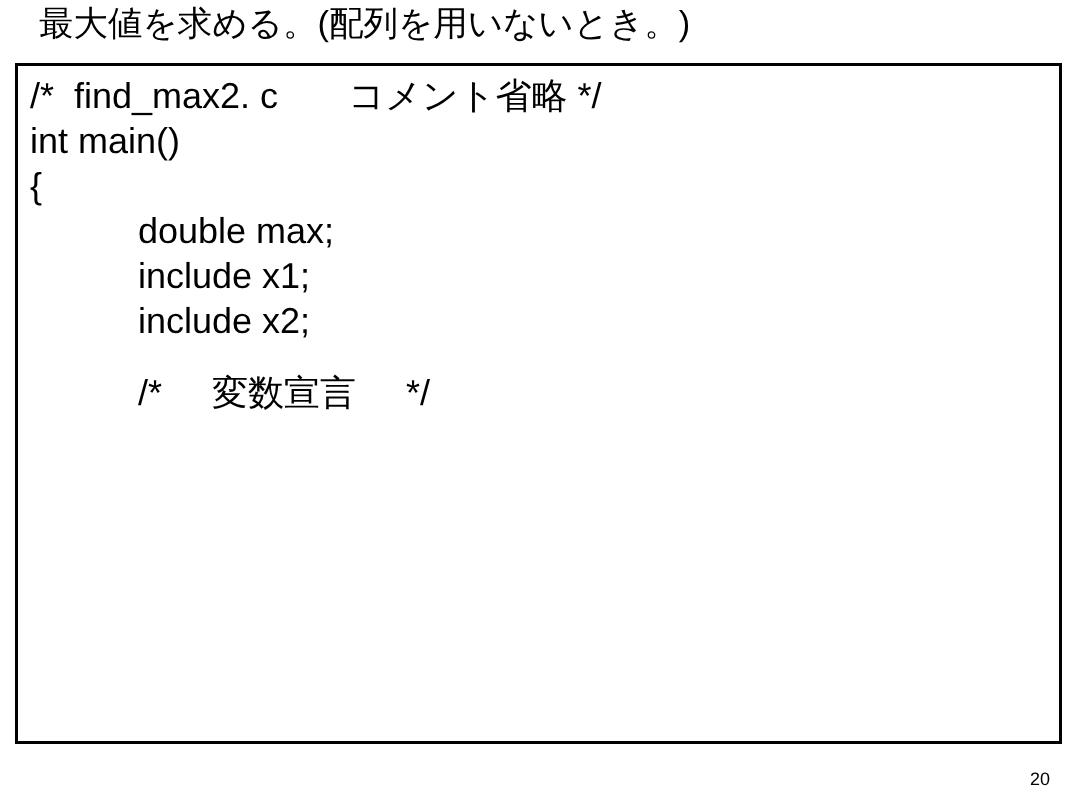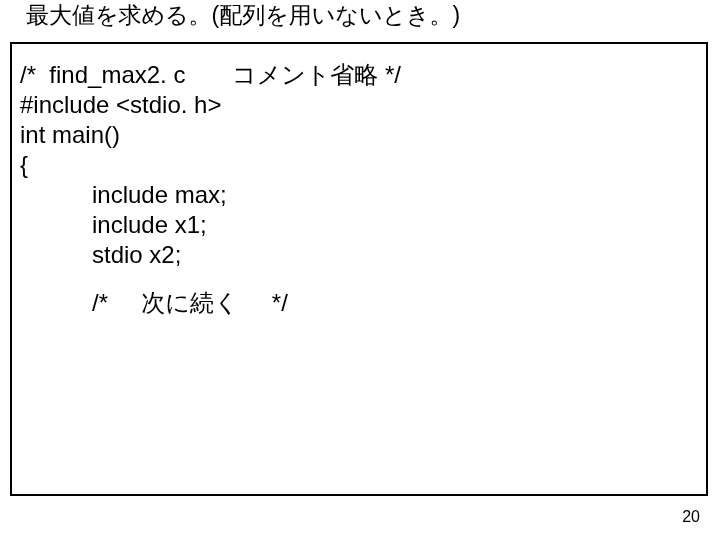--- a/index.html
+++ b/index.html
@@ -28,56 +28,55 @@
   }
   .codebox {
     position: absolute;
     top: 42px;
     left: 10px;
     width: 698px;
     height: 454px;
     border: 2px solid #000;
     background: #fff;
     box-sizing: border-box;
-    padding: 16px 8px;
+    padding: 6px 8px;
     font-size: 24px;
     color: #000;
     font-family: "Verdana", "MS PGothic", sans-serif;
     line-height: 1.25;
   }
   .codebox .line {
     white-space: pre;
   }
   .indent {
     padding-left: 72px;
   }
   .pagernum {
     position: absolute;
     right: 20px;
     bottom: 14px;
-    font-size: 16px;
+    font-size: 12px;
     color: #000;
     margin-left: 20px;
   }
   .gap { height: 18px; }
 </style>
 </head>
 <body>
 
 <div class="slide">
 
   <div class="title">最大値を求める。(配列を用いないとき。)</div>
 
   <div class="codebox">
     <div class="line">/*  find_max2. c       コメント省略 */</div>
-    <div class="line">#include &lt;stdio. h&gt;</div>
     <div class="line">int main()</div>
     <div class="line">{</div>
-    <div class="line indent">include max;</div>
+    <div class="line indent">double max;</div>
     <div class="line indent">include x1;</div>
-    <div class="line indent">stdio x2;</div>
+    <div class="line indent">include x2;</div>
     <div class="gap"></div>
-    <div class="line indent">/*     次に続く     */</div>
+    <div class="line indent">/*     変数宣言     */</div>
   </div>
 
   <div class="pagernum">20</div>
 
 </div>
 
 </body></html>

